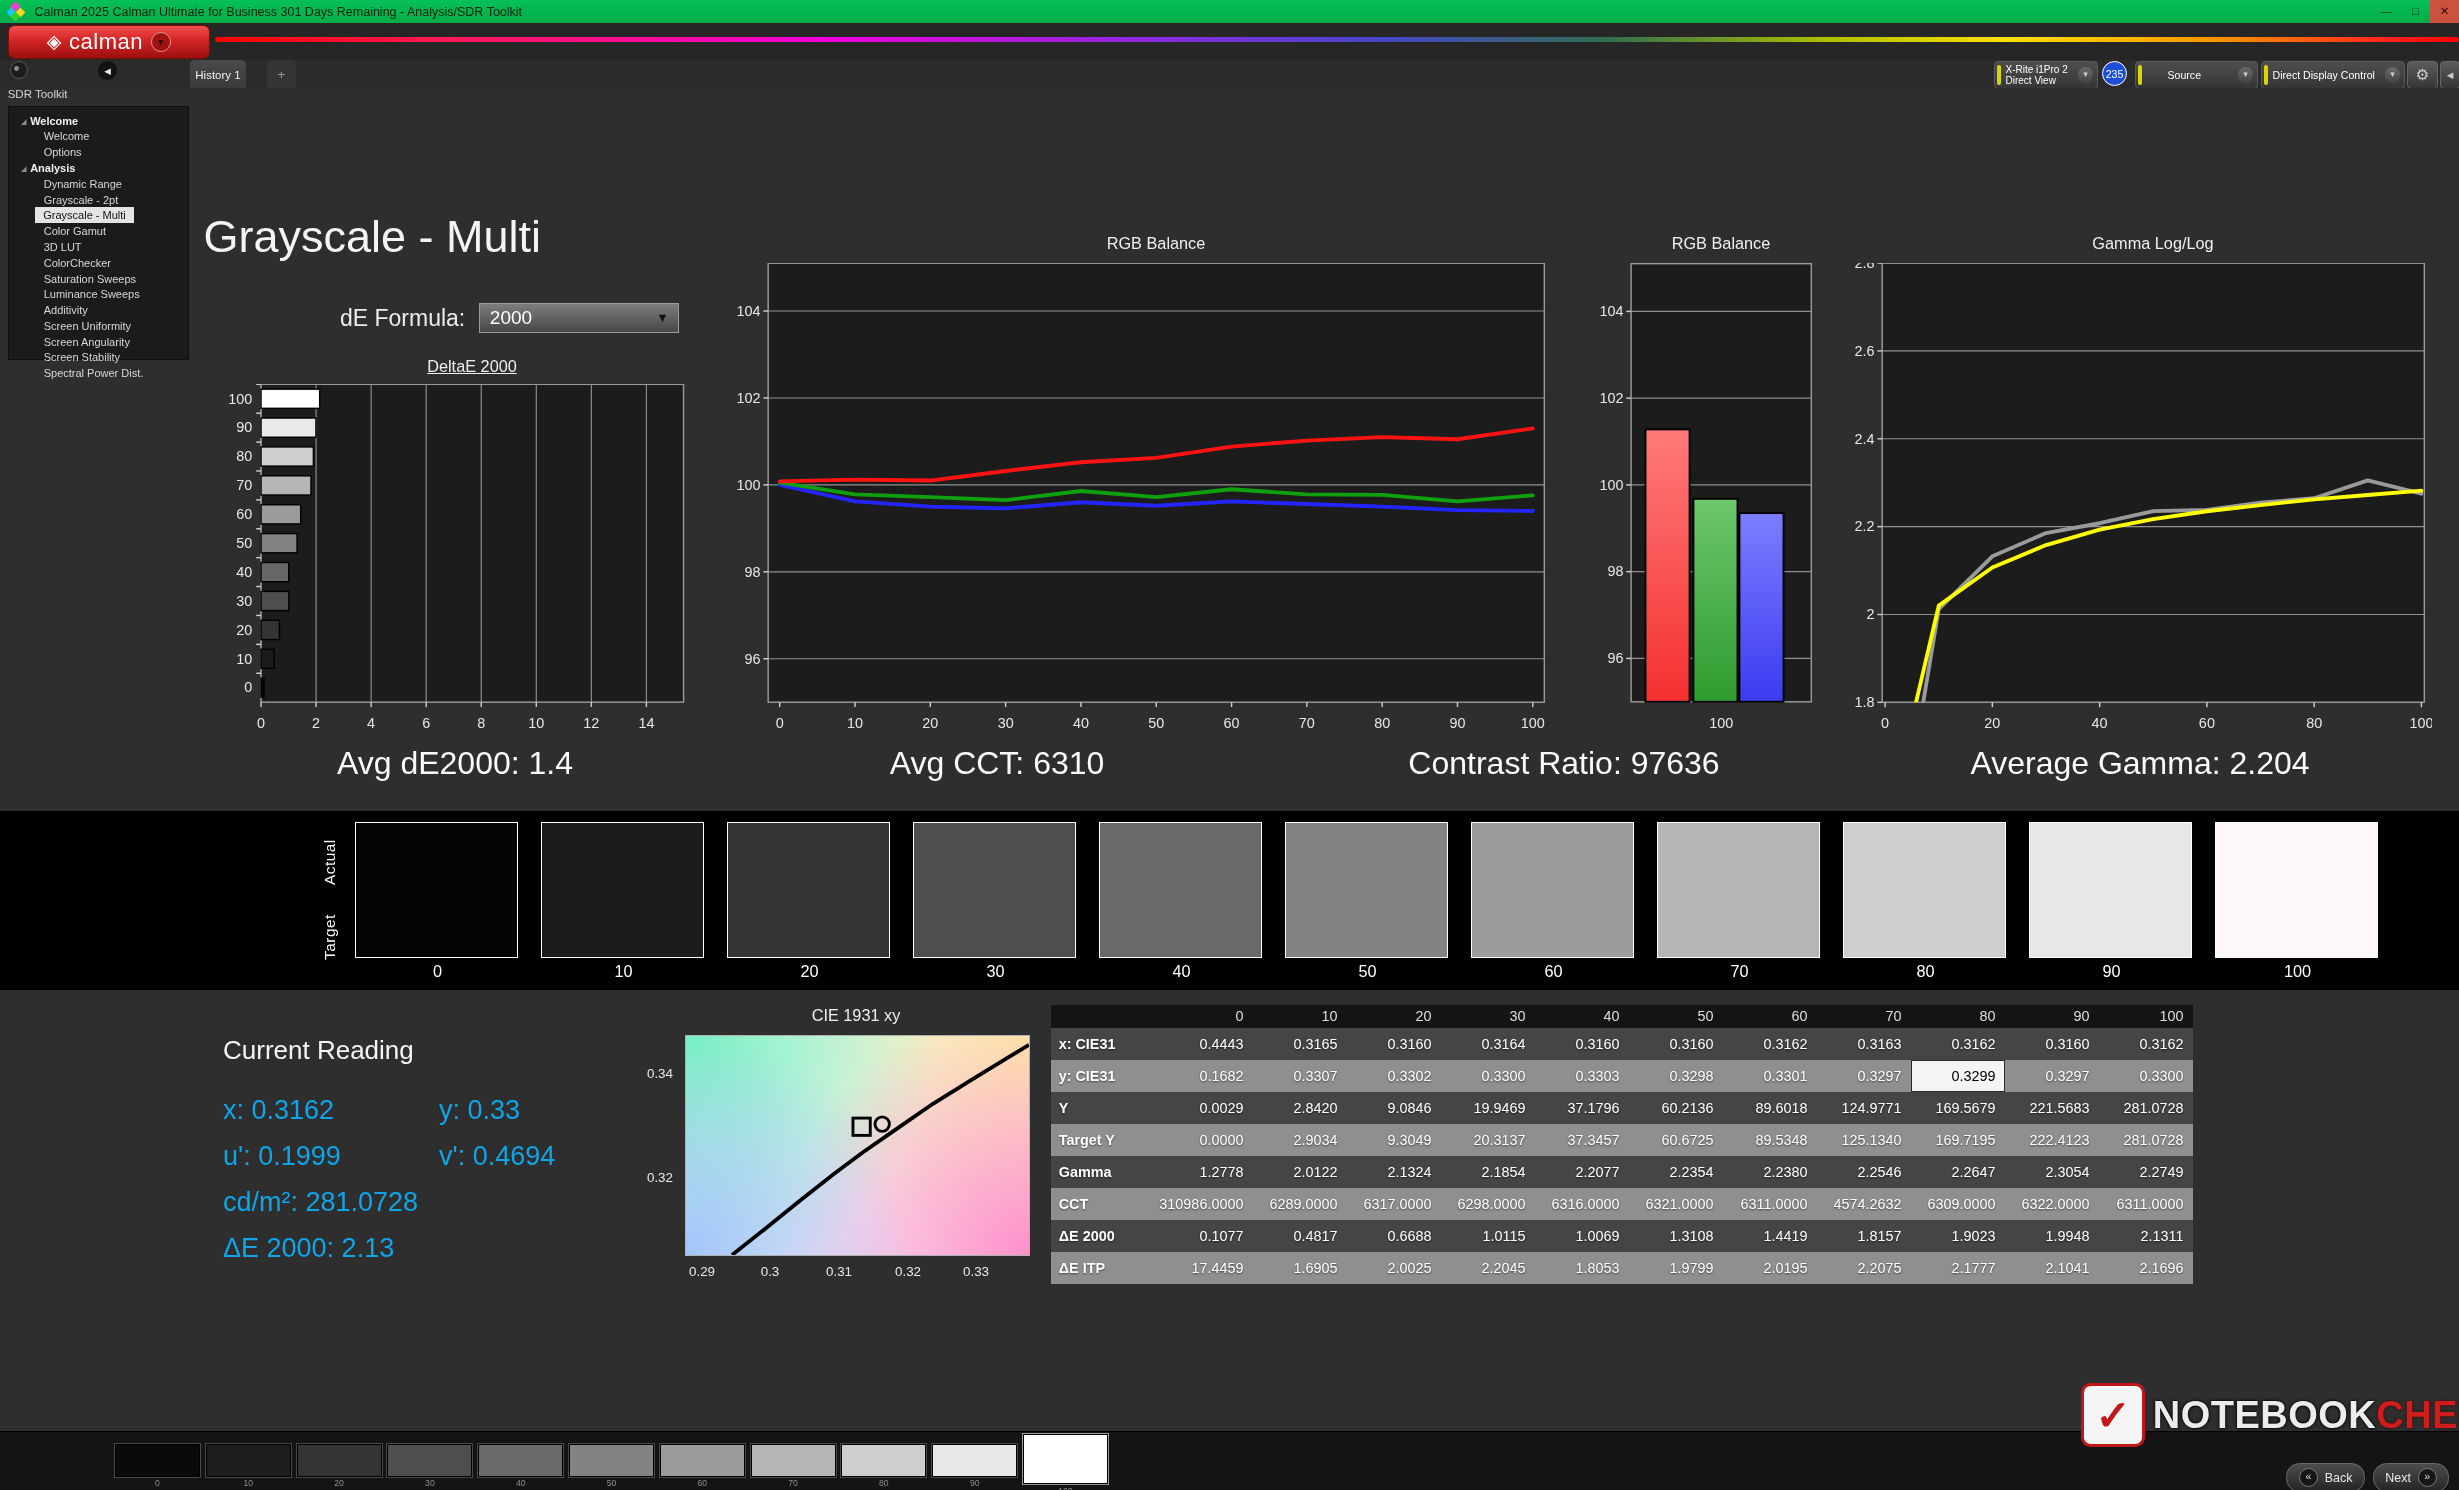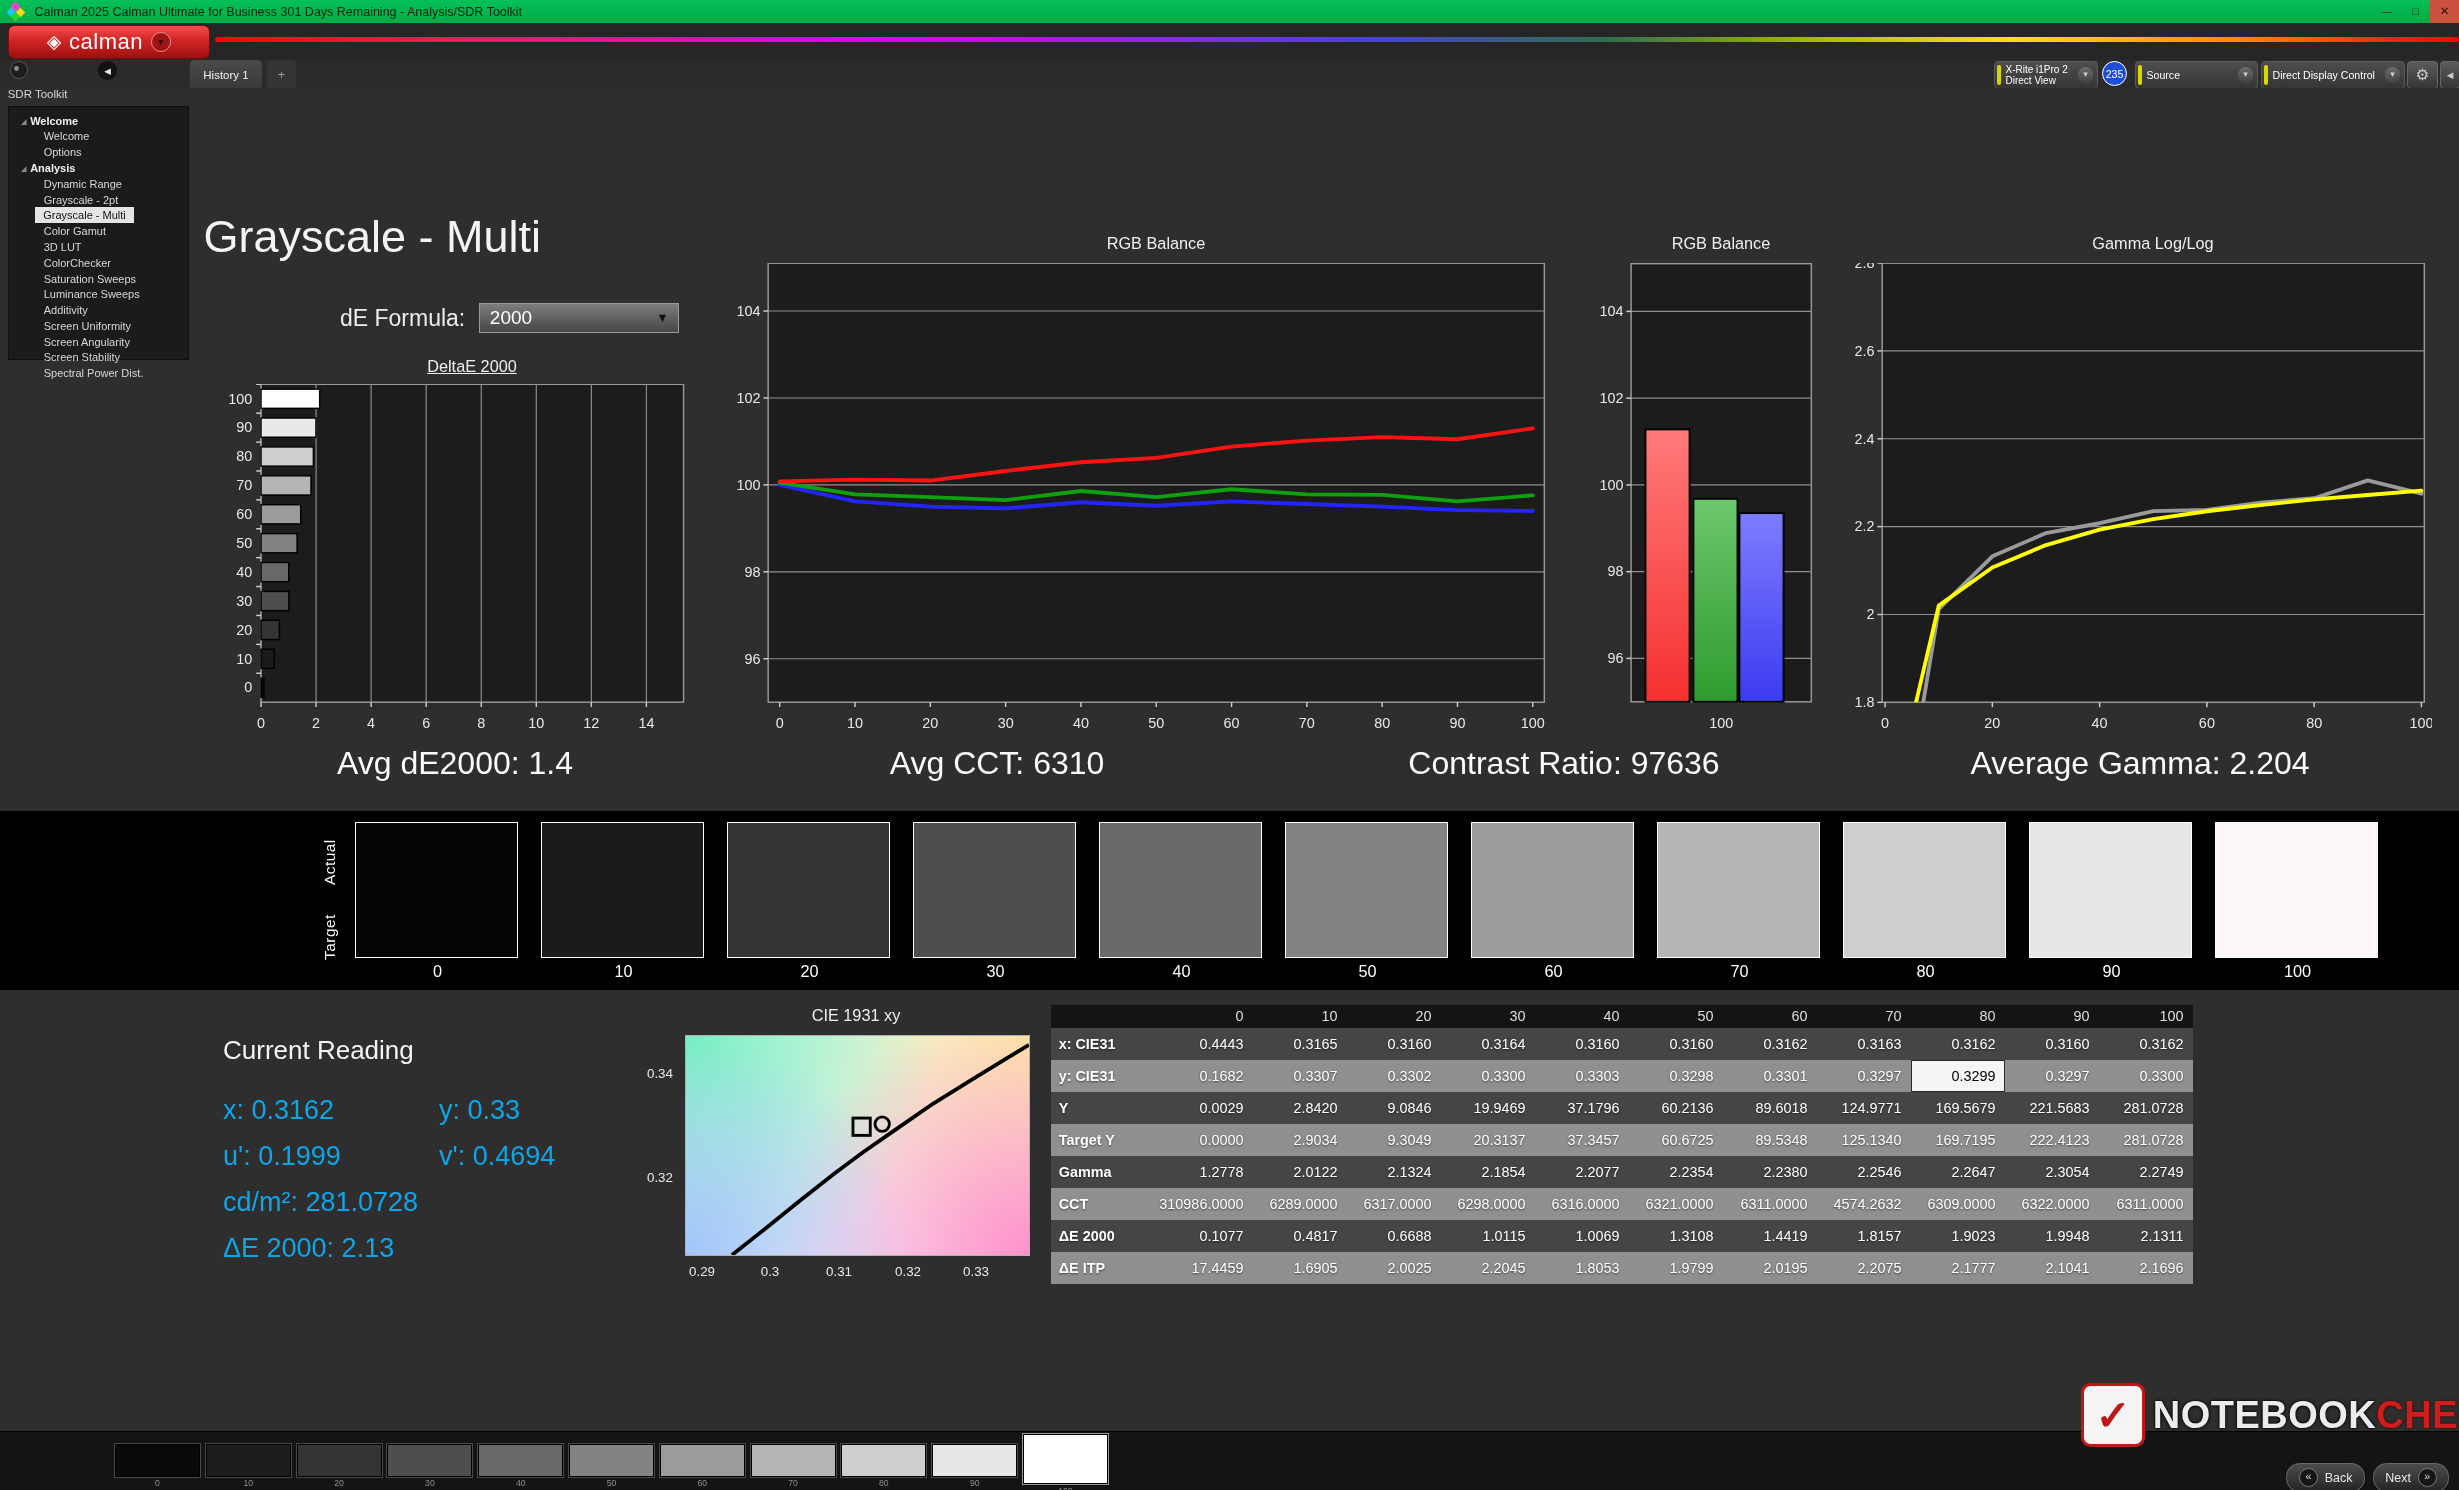--- a/index.html
+++ b/index.html
@@ -33,35 +33,35 @@
 
   
   .tabrow{position:absolute;left:0;top:60px;width:2459px;height:29px;background:#2b2b2b;}
   .side-circle-btn{position:absolute;left:9.6px;top:61px;width:16.3px;height:16.3px;border-radius:50%;
     background:#1c1c1c;border:1.9px solid #565656;}
   .side-circle-btn i{position:absolute;left:3.8px;top:3.8px;width:4.8px;height:4.8px;border-radius:50%;background:#8a8a8a;}
   .side-collapse{position:absolute;left:98px;top:61px;width:19px;height:19px;border-radius:50%;
     background:#121212;color:#e8e8e8;font-size:8.6px;display:flex;align-items:center;justify-content:center;}
   .tab{position:absolute;top:60px;height:29px;border-radius:4.8px 4.8px 0 0;display:flex;
     align-items:center;justify-content:center;font-size:11.5px;}
-  #tab-history{left:190px;width:72px;background:linear-gradient(#4a4a4a,#393939);color:#f0f0f0;}
+  #tab-history{left:190px;width:56px;background:linear-gradient(#4a4a4a,#393939);color:#f0f0f0;}
   #tab-add{left:267px;width:29px;background:#343434;color:#9a9a9a;font-size:13.4px;}
 
   .rt-drop{position:absolute;top:61px;height:26px;background:linear-gradient(#4e4e4e,#353535);
     border:1px solid #5a5a5a;border-radius:3.8px;color:#fff;display:flex;align-items:center;}
   .ybar{width:3.8px;height:78%;background:#d8d800;border-radius:1.9px;margin:0 4.8px 0 1.9px;flex:none;}
   .chev{width:15.4px;height:15.4px;border-radius:50%;background:linear-gradient(#6a6a6a,#444);
     color:#ccc;font-size:7.7px;display:flex;align-items:center;justify-content:center;margin:0 3.8px 0 auto;flex:none;}
   .drop-lines{font-size:10px;line-height:11.5px;white-space:nowrap;}
   .drop-label{font-size:10.6px;white-space:nowrap;}
   #meter-drop{left:1994px;width:102px;}
   #badge{position:absolute;left:2102px;top:61px;width:23px;height:23px;border-radius:50%;
     background:#1d4ed8;border:1.9px solid #fff;color:#fff;font-size:10.6px;
     display:flex;align-items:center;justify-content:center;}
-  #source-drop{left:2135px;width:121px;}
+  #source-drop{left:2135px;width:121px;gap:21px;}
   #ddc-drop{left:2261px;width:142px;}
   .sq-btn{position:absolute;top:61px;height:26px;border-radius:3.8px;background:linear-gradient(#5c5c5c,#353535);
     border:1px solid #666;color:#ccc;display:flex;align-items:center;justify-content:center;}
   #gear-btn{left:2407px;width:29px;font-size:15.4px;}
   #collapse-right-btn{left:2440px;width:18px;font-size:8.6px;}
 
   
   .sdr-title{position:absolute;left:7.7px;top:88px;font-size:11.5px;color:#d5d5d5;}
   #tree{position:absolute;left:7.7px;top:106px;width:181px;height:254px;background:#1b1b1b;
     border:1px solid #0f0f0f;padding-top:5.8px;font-size:11px;box-sizing:border-box;}

